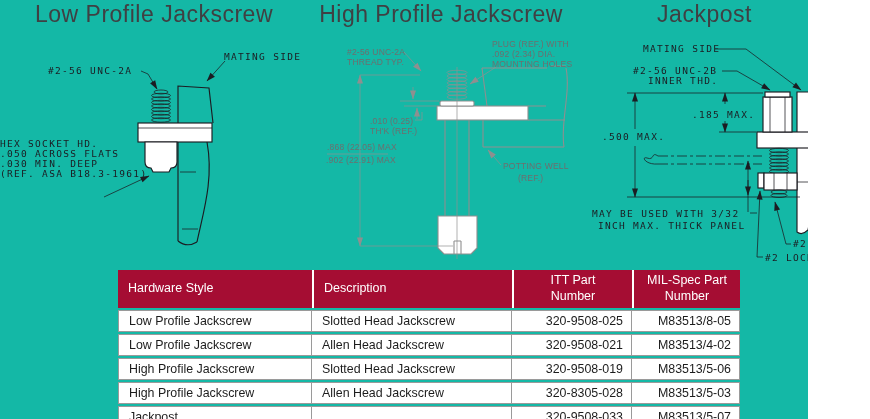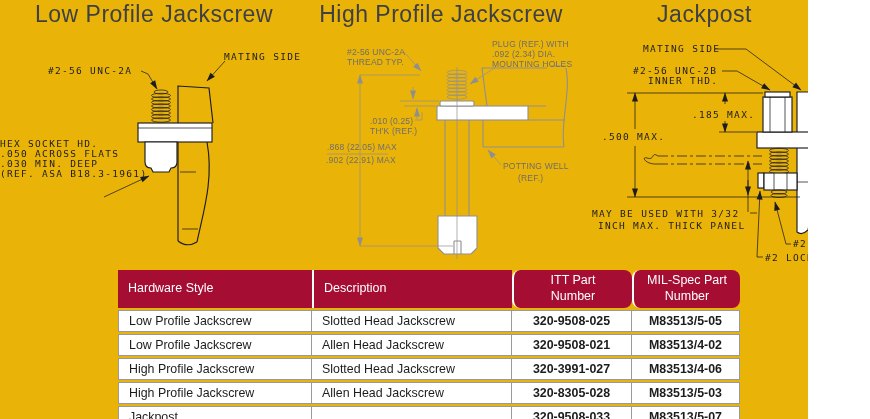--- a/index.html
+++ b/index.html
@@ -1,17 +1,17 @@
 <!DOCTYPE html>
 <html><head>
 <meta charset="utf-8">
 <style>
   html,body{margin:0;padding:0;background:#ffffff;}
   .stage{
-    position:relative;width:808px;height:419px;background:#eab308;overflow:hidden;
+    position:relative;width:808px;height:419px;background:#14b8a6;overflow:hidden;
     font-family:"Liberation Sans",sans-serif;
   }
   .diagram-title{
     position:absolute;top:1px;text-align:center;
     font-family:"Liberation Sans",sans-serif;
     font-size:23px;color:#3f4043;letter-spacing:0.5px;white-space:nowrap;
   }
   .title-low{left:0;width:308px;}
   .title-high{left:312px;width:258px;}
   .title-jack{left:582px;width:245px;}
@@ -31,29 +31,29 @@
   .page-edge{position:absolute;left:866px;top:0;width:1.5px;height:266px;background:#8a8a8a;}
   
   .tbl-wrap{position:absolute;left:118px;top:268px;width:626px;}
   table.spec{border-collapse:separate;border-spacing:0 2px;table-layout:fixed;width:622px;
     font-family:"Liberation Sans",sans-serif;}
   table.spec th{
     background:#a50d33;color:#ffffff;font-weight:normal;font-size:12.5px;
     height:34px;vertical-align:middle;white-space:pre-line;line-height:1.25;padding:2px 8px;
   }
   table.spec th.l{text-align:left;padding-left:10px;}
-  table.spec th.c{text-align:center;border-radius:8px;}
+  table.spec th.c{text-align:center;}
   table.spec th + th{border-left:2px solid #ffffff;}
   table.spec td{
     border:1px solid #9a9a9a;font-size:12.4px;color:#1c1c1c;height:18px;
     padding:1px 8px;vertical-align:middle;background:#ffffff;
   }
   table.spec td + td{border-left:0;}
   table.spec td.l{text-align:left;padding-left:10px;}
-  table.spec td.c{text-align:center;font-weight:bold;}
+  table.spec td.c{text-align:right;}
 </style>
 </head>
 <body>
 
 <div class="stage">
 
   <div class="diagram-title title-low">Low Profile Jackscrew</div>
   <div class="diagram-title title-high">High Profile Jackscrew</div>
   <div class="diagram-title title-jack">Jackpost</div>
 
@@ -236,33 +236,33 @@
 Number</th>
           <th class="c">MIL-Spec Part
 Number</th>
         </tr>
       </thead>
       <tbody>
         <tr>
           <td class="l">Low Profile Jackscrew</td>
           <td class="l">Slotted Head Jackscrew</td>
           <td class="c">320-9508-025</td>
-          <td class="c">M83513/5-05</td>
+          <td class="c">M83513/8-05</td>
         </tr>
         <tr>
           <td class="l">Low Profile Jackscrew</td>
           <td class="l">Allen Head Jackscrew</td>
           <td class="c">320-9508-021</td>
           <td class="c">M83513/4-02</td>
         </tr>
         <tr>
           <td class="l">High Profile Jackscrew</td>
           <td class="l">Slotted Head Jackscrew</td>
-          <td class="c">320-3991-027</td>
-          <td class="c">M83513/4-06</td>
+          <td class="c">320-9508-019</td>
+          <td class="c">M83513/5-06</td>
         </tr>
         <tr>
           <td class="l">High Profile Jackscrew</td>
           <td class="l">Allen Head Jackscrew</td>
           <td class="c">320-8305-028</td>
           <td class="c">M83513/5-03</td>
         </tr>
         <tr>
           <td class="l">Jackpost</td>
           <td class="l"></td>

